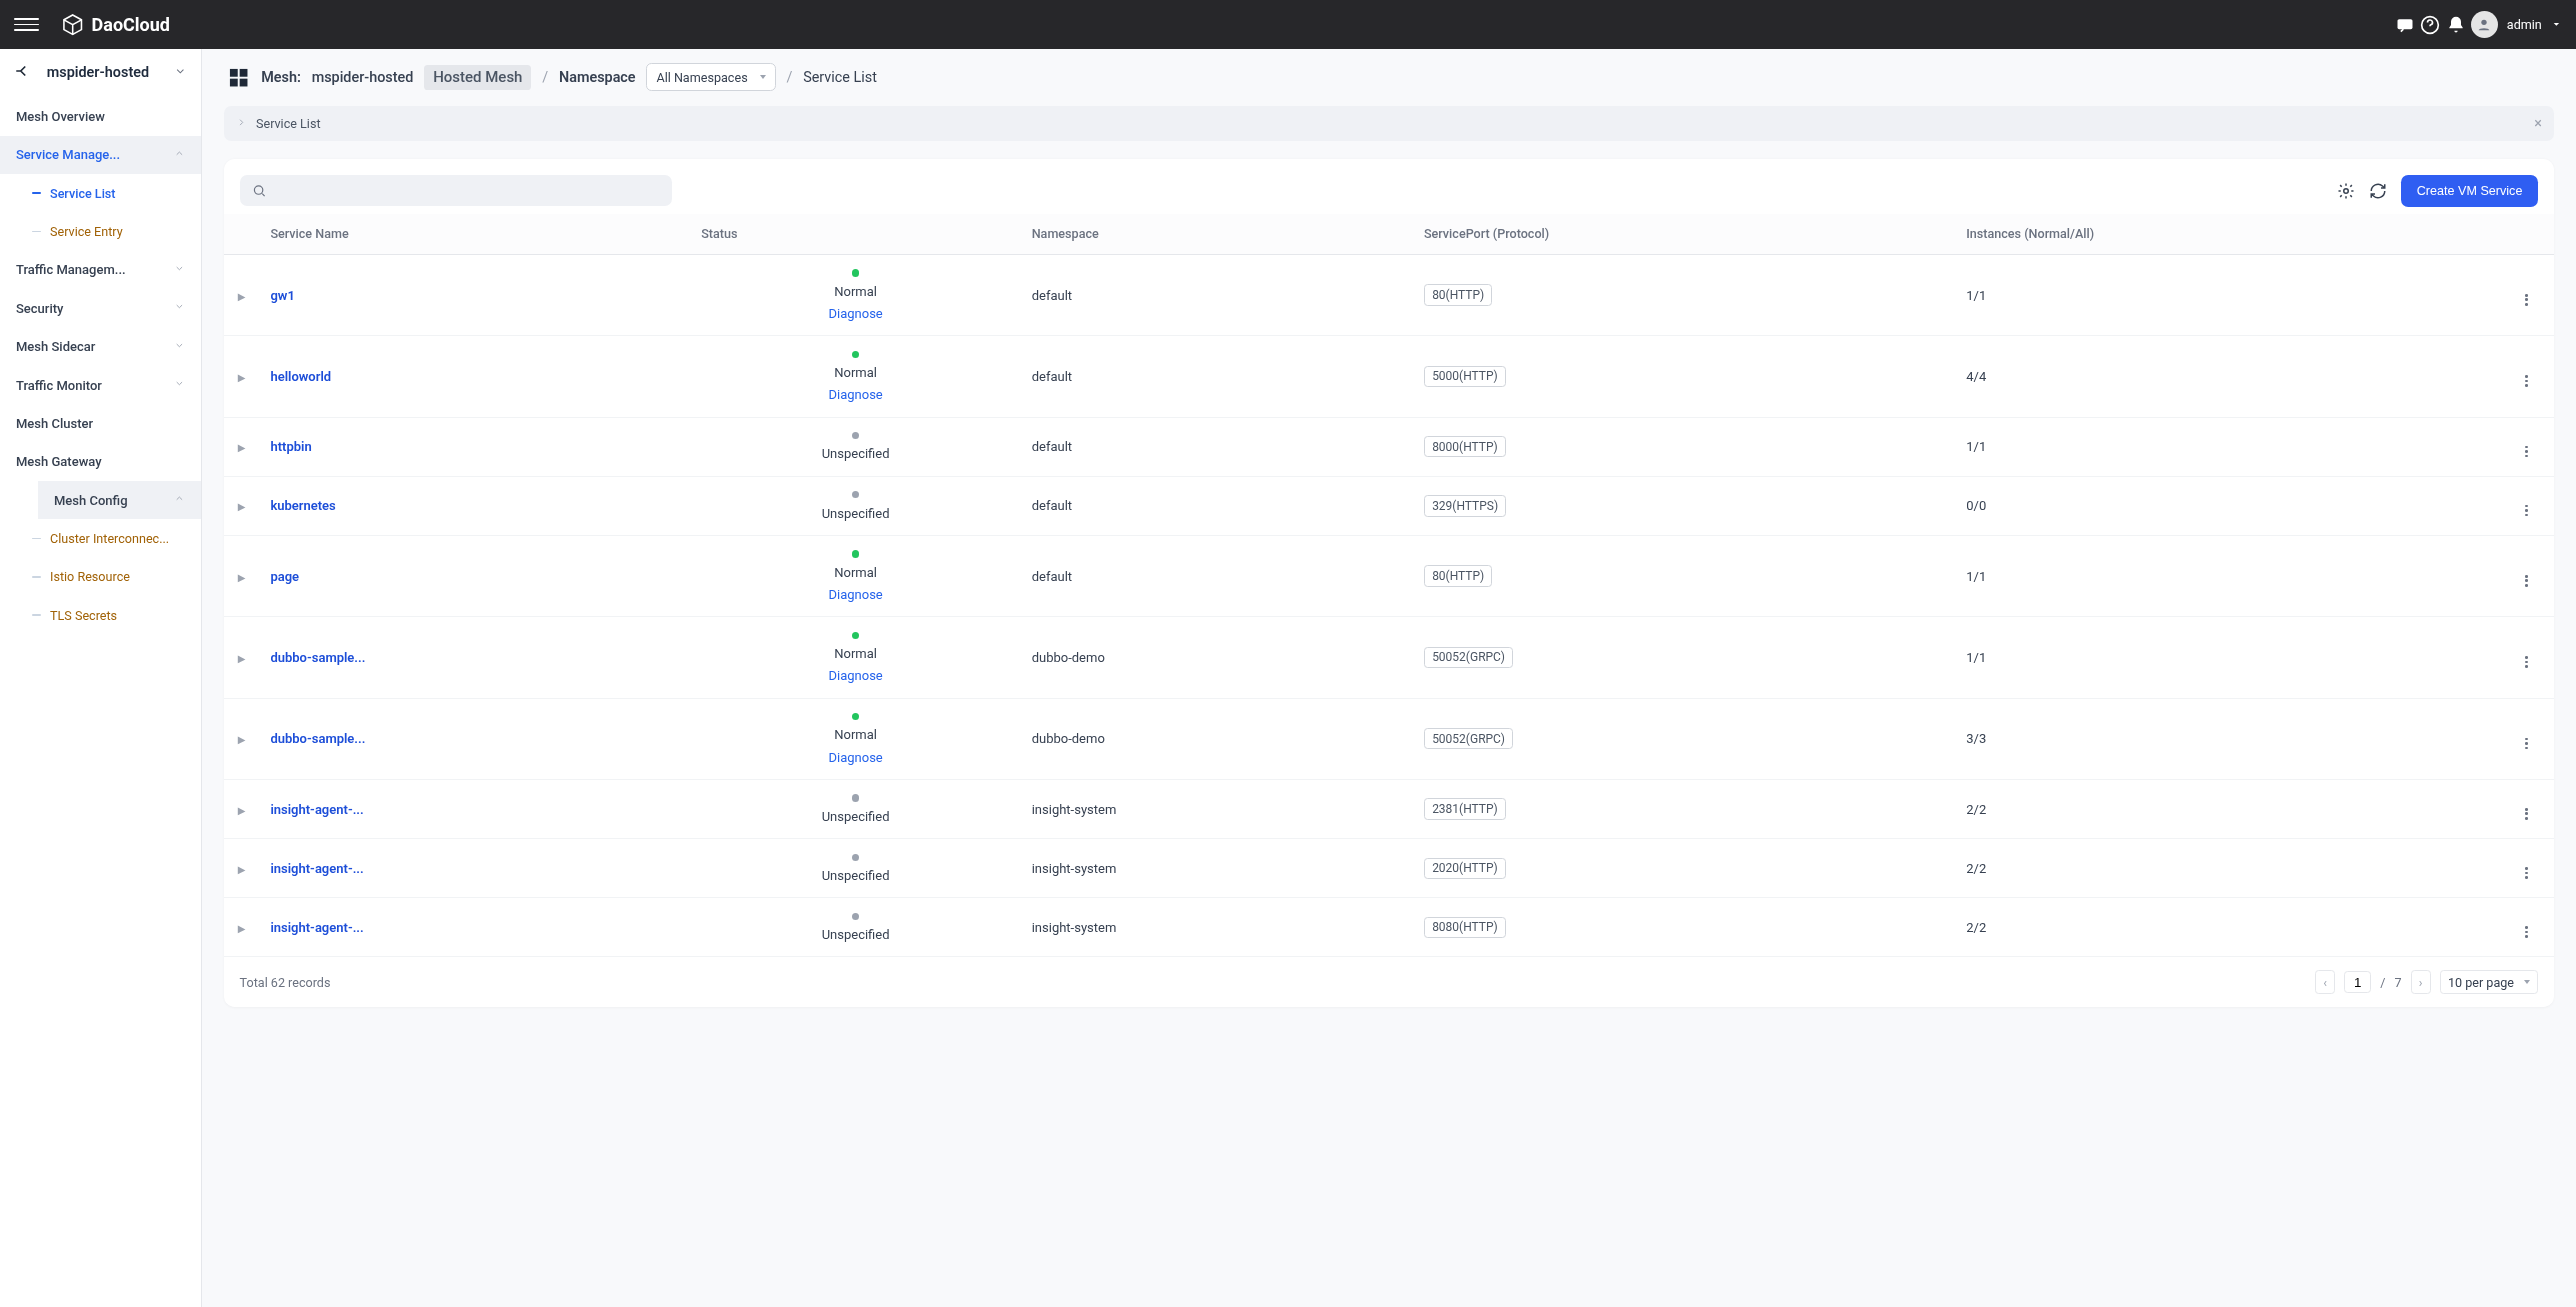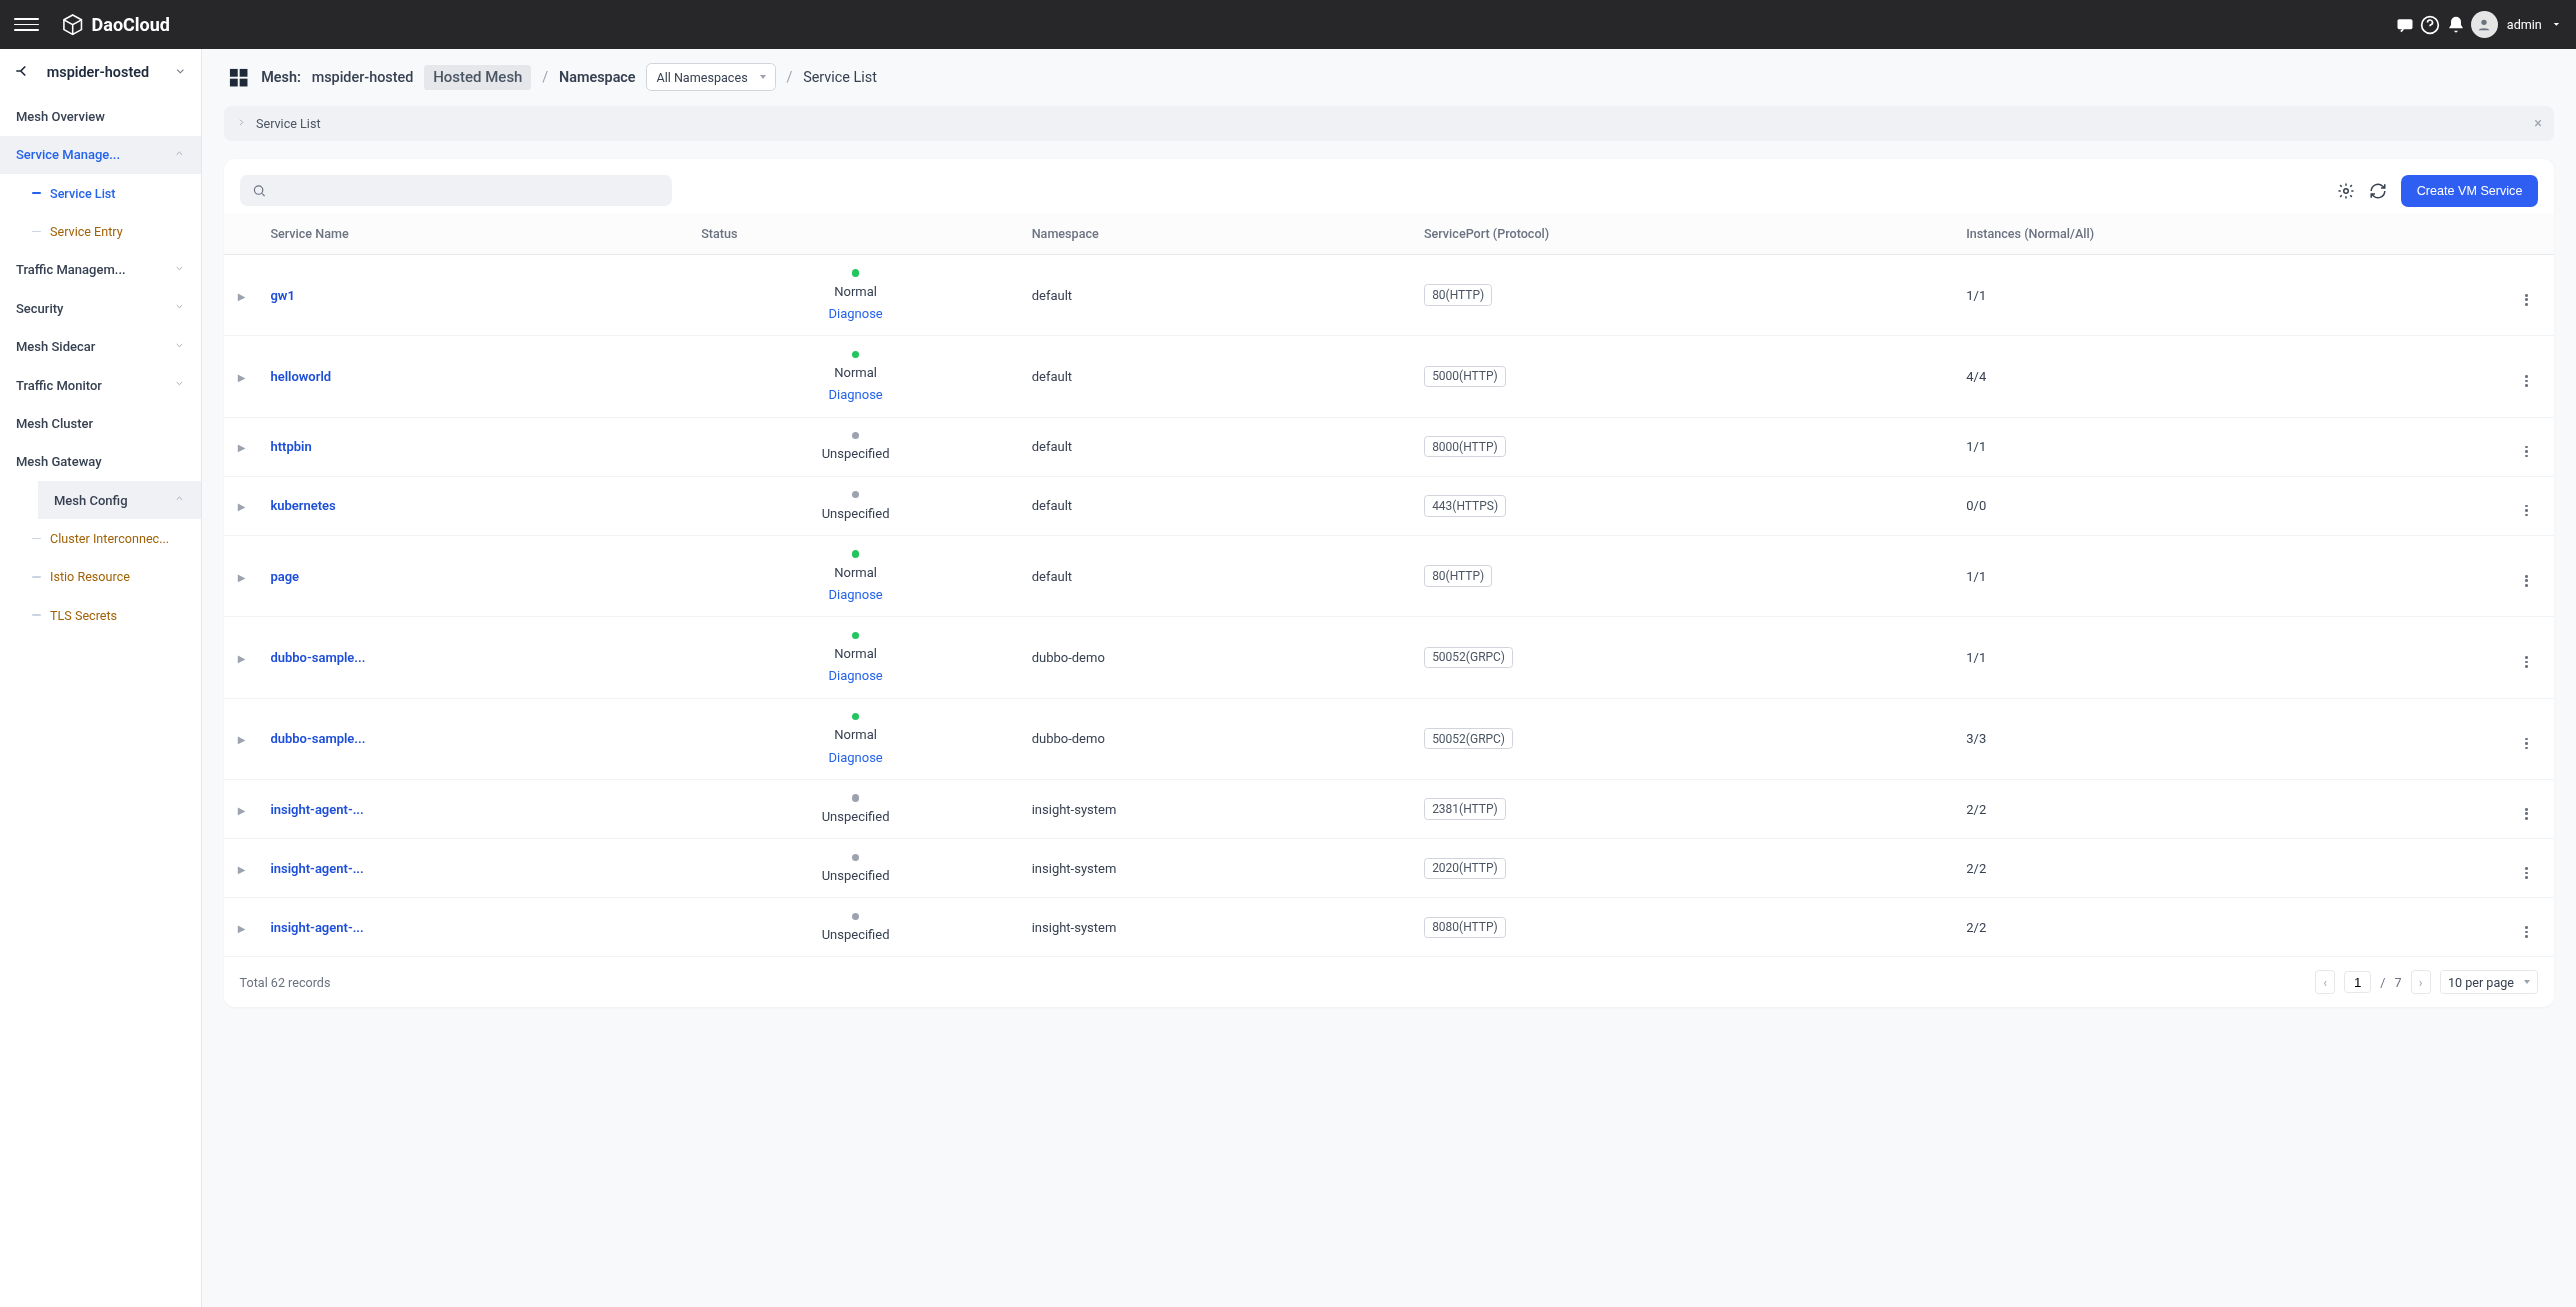--- a/index.html
+++ b/index.html
@@ -336,21 +336,21 @@
             <tr>
               <td style="text-align: center;"><span class="expand-caret">▶</span></td>
               <td><span class="svc-name">kubernetes</span></td>
               <td>
                 <div class="status-cell">
                   <span class="dot gray"></span>
                   <span>Unspecified</span> 
                 </div>
               </td>
               <td><span>default</span></td>
-              <td><span class="port-badge">443(HTTPS)</span></td>
+              <td><span class="port-badge">329(HTTPS)</span></td>
               <td><span>0/0</span></td>
               <td class="row-actions"><div class="vdots">
                   <span></span>
                   <span></span>
                   <span></span>
                 </div></td>
             </tr>
             <tr>
               <td style="text-align: center;"><span class="expand-caret">▶</span></td>
               <td><span class="svc-name">page</span></td>

